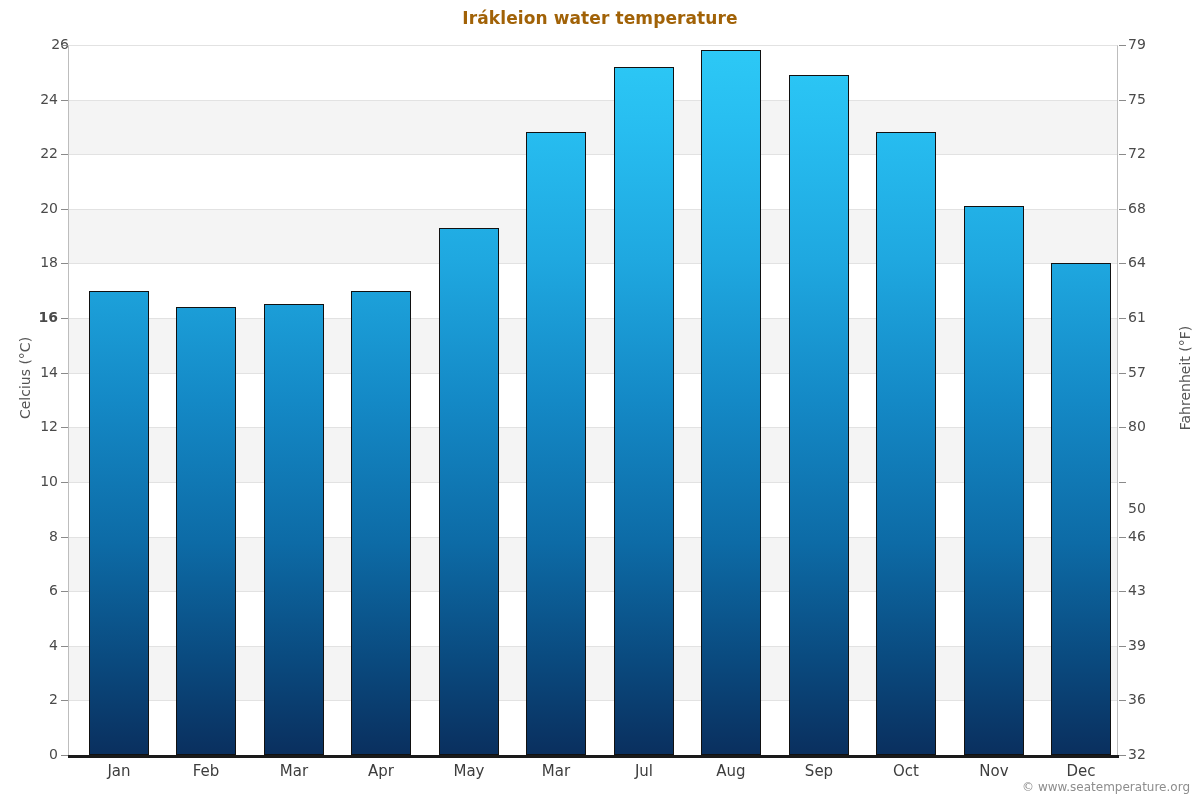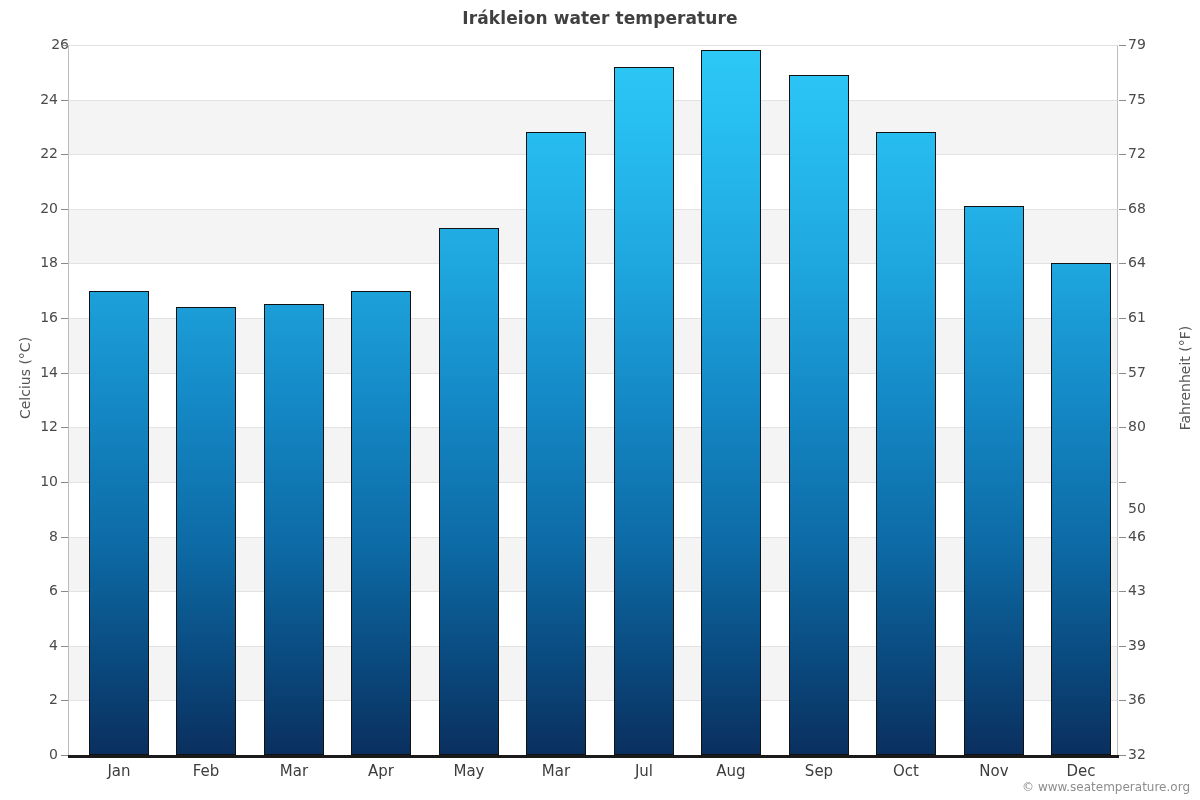--- a/index.html
+++ b/index.html
@@ -25,21 +25,21 @@
 
   
   #chart-title {
     position: absolute;
     left: 0;
     top: 8px;
     width: 1200px;
     text-align: center;
     font-size: 17px;
     font-weight: bold;
-    color: #404040;
+    color: #a16207;
     letter-spacing: 0.1px;
   }
 
   
   #plot-area {
     position: absolute;
     left: 68px;
     top: 45px;
     width: 1050px;
     height: 710px;
@@ -239,21 +239,21 @@
       <div class="ytick-left" style="top: 582.154px;">6</div>
       <div class="tickmark-left" style="top: 591.154px;"></div>
       <div class="ytick-left" style="top: 527.538px;">8</div>
       <div class="tickmark-left" style="top: 536.538px;"></div>
       <div class="ytick-left" style="top: 472.923px;">10</div>
       <div class="tickmark-left" style="top: 481.923px;"></div>
       <div class="ytick-left" style="top: 418.308px;">12</div>
       <div class="tickmark-left" style="top: 427.308px;"></div>
       <div class="ytick-left" style="top: 363.692px;">14</div>
       <div class="tickmark-left" style="top: 372.692px;"></div>
-      <div class="ytick-left" style="top: 309.077px;">16</div>
+      <div class="ytick-left" style="top: 309.077px; font-weight: bold;">16</div>
       <div class="tickmark-left" style="top: 318.077px;"></div>
       <div class="ytick-left" style="top: 254.462px;">18</div>
       <div class="tickmark-left" style="top: 263.462px;"></div>
       <div class="ytick-left" style="top: 199.846px;">20</div>
       <div class="tickmark-left" style="top: 208.846px;"></div>
       <div class="ytick-left" style="top: 145.231px;">22</div>
       <div class="tickmark-left" style="top: 154.231px;"></div>
       <div class="ytick-left" style="top: 90.6154px;">24</div>
       <div class="tickmark-left" style="top: 99.6154px;"></div>
       <div class="ytick-left" style="top: 36px; margin-left: 11px;">26</div>

